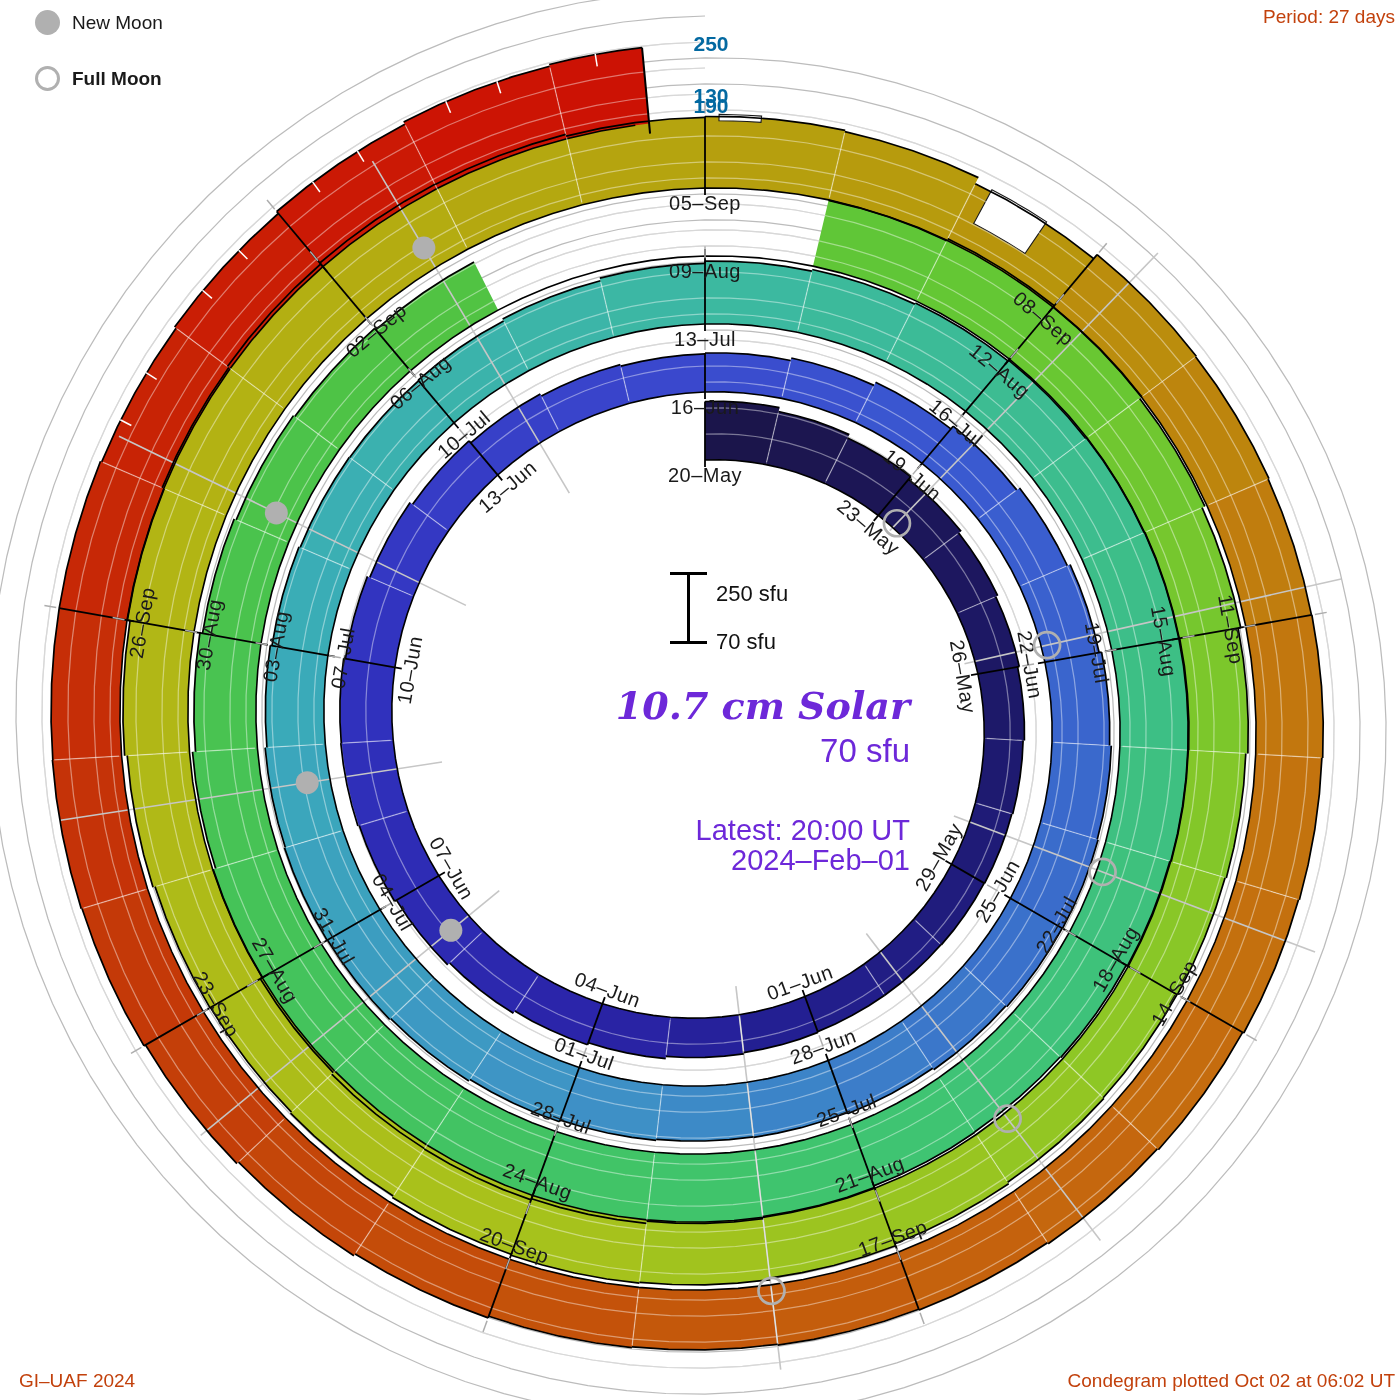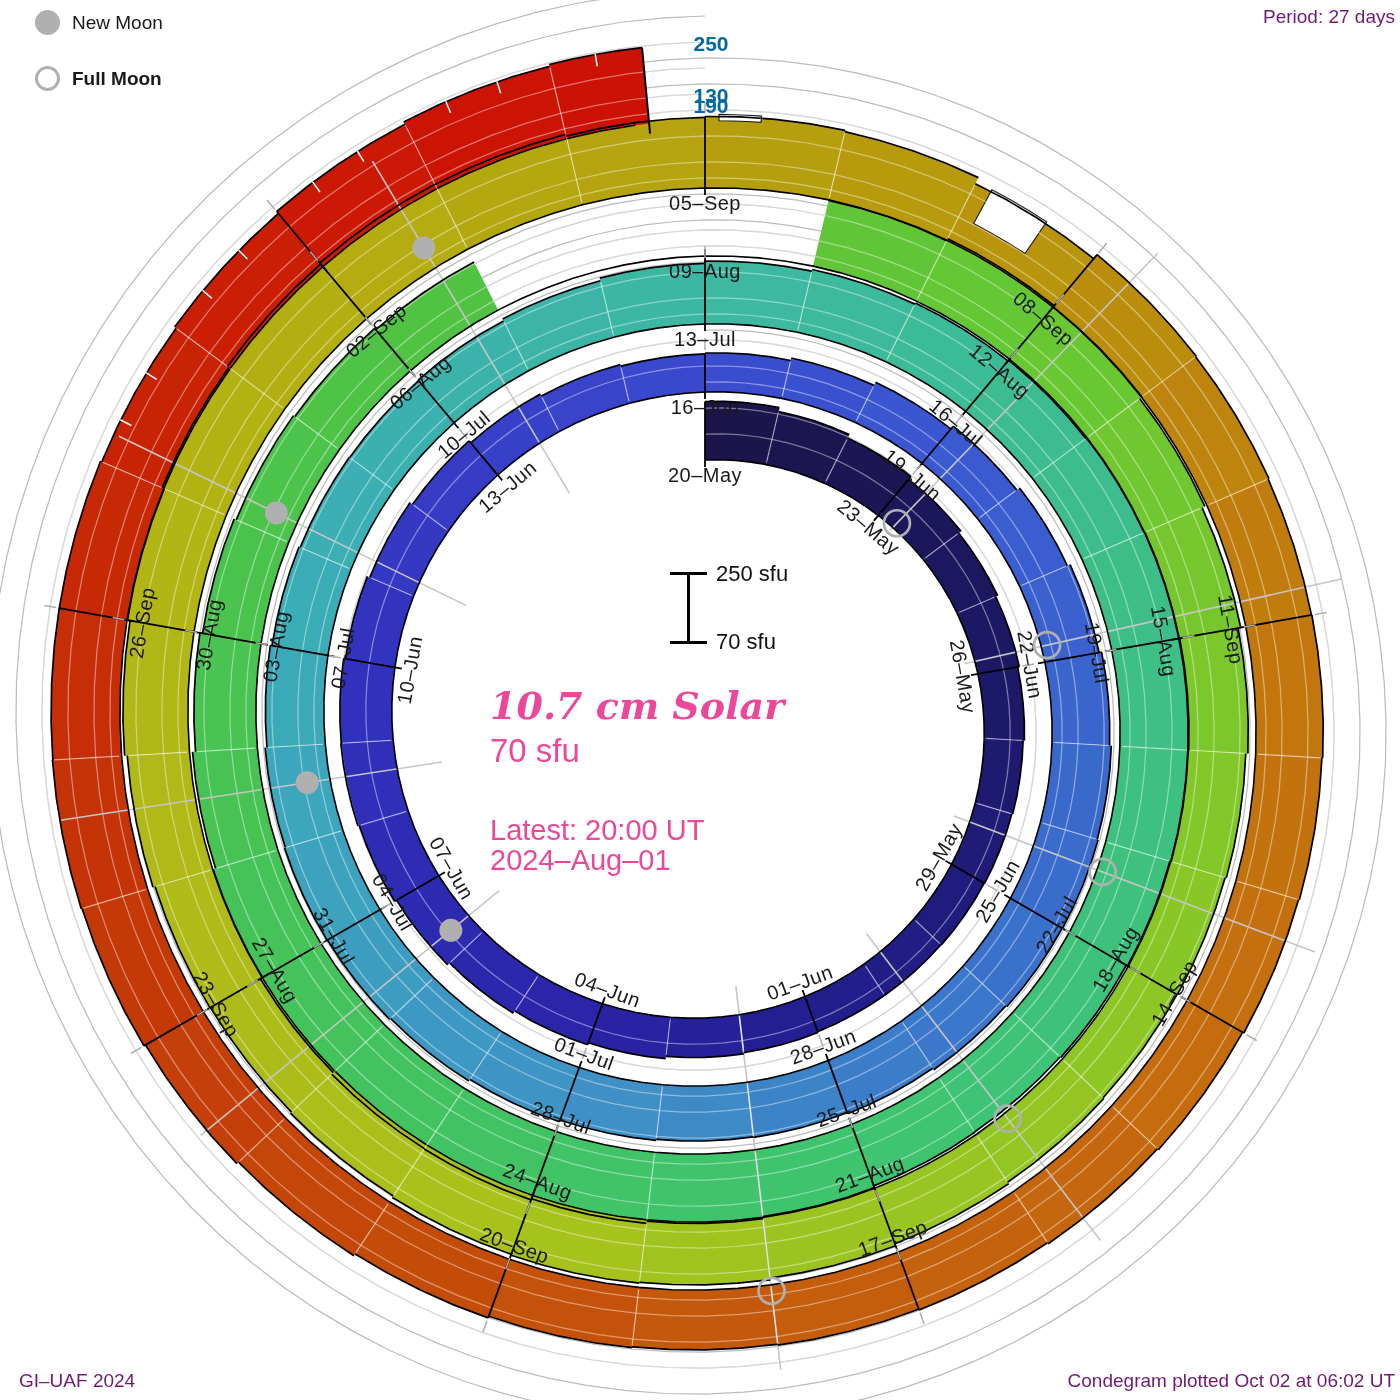--- a/index.html
+++ b/index.html
@@ -4,23 +4,23 @@
 <style>
   html,body{margin:0;padding:0;background:#fff;}
   #stage{position:relative;width:1400px;height:1400px;background:#ffffff;overflow:hidden;
          font-family:"Liberation Sans",sans-serif;}
   #chart{position:absolute;left:0;top:0;}
   .ovl{position:absolute;color:#1a1a1a;white-space:nowrap;}
   .legend-row{position:absolute;display:flex;align-items:center;gap:12px;}
   .moon-dot{width:25px;height:25px;border-radius:50%;background:#b0b0b0;}
   .moon-ring{width:25px;height:25px;border-radius:50%;border:3px solid #b0b0b0;background:#fff;box-sizing:border-box;}
   .legend-label{font-size:19px;color:#1a1a1a;}
-  .corner{font-size:19px;color:#701a75;}
+  .corner{font-size:19px;color:#c2410c;}
   .axis-num{position:absolute;width:46px;text-align:center;font-size:21px;font-weight:bold;color:#0369a1;}
-  .center-block{position:absolute;left:490px;top:686px;width:420px;text-align:left;color:#ec4899;}
+  .center-block{position:absolute;left:490px;top:686px;width:420px;text-align:right;color:#6d28d9;}
   .title-line{font-family:"DejaVu Serif",serif;font-style:italic;font-size:38px;line-height:39px;font-weight:bold;}
   .flux-line{font-size:33px;line-height:36px;margin-top:8px;}
   .latest-line{font-size:29px;line-height:30px;margin-top:46px;}
   .latest-date{font-size:29px;line-height:30px;}
   .sb-stem{position:absolute;left:687px;top:573px;width:3px;height:69px;background:#000;}
   .sb-cap{position:absolute;left:670px;width:37px;height:3px;background:#000;}
   .sb-label{position:absolute;left:716px;font-size:22px;color:#111;}
 </style>
 </head>
 <body>
@@ -591,22 +591,22 @@
   <div class="ovl corner" style="left:8px;bottom:8px;margin-left:11px;">GI–UAF 2024</div>
   <div class="ovl corner" style="right:5px;bottom:8px;">Condegram plotted Oct 02 at 06:02 UT</div>
 
   <div class="axis-num" style="left:688px;top:32px;">250</div>
   <div class="axis-num" style="left:688px;top:58px;margin-top:36px;">190</div>
   <div class="axis-num" style="left:688px;top:84px;">130</div>
 
   <div class="sb-stem"></div>
   <div class="sb-cap" style="top:572px;"></div>
   <div class="sb-cap" style="top:641px;"></div>
-  <div class="sb-label" style="top:561px;">250 sfu</div>
+  <div class="sb-label" style="top:581px;">250 sfu</div>
   <div class="sb-label" style="top:629px;">70 sfu</div>
 
   <div class="center-block">
     <div class="title-line">10.7 cm Solar</div>
     <div class="flux-line">70 sfu</div>
     <div class="latest-line">Latest: 20:00 UT</div>
-    <div class="latest-date">2024–Aug–01</div>
+    <div class="latest-date">2024–Feb–01</div>
   </div>
 </div>
 
 </body></html>

